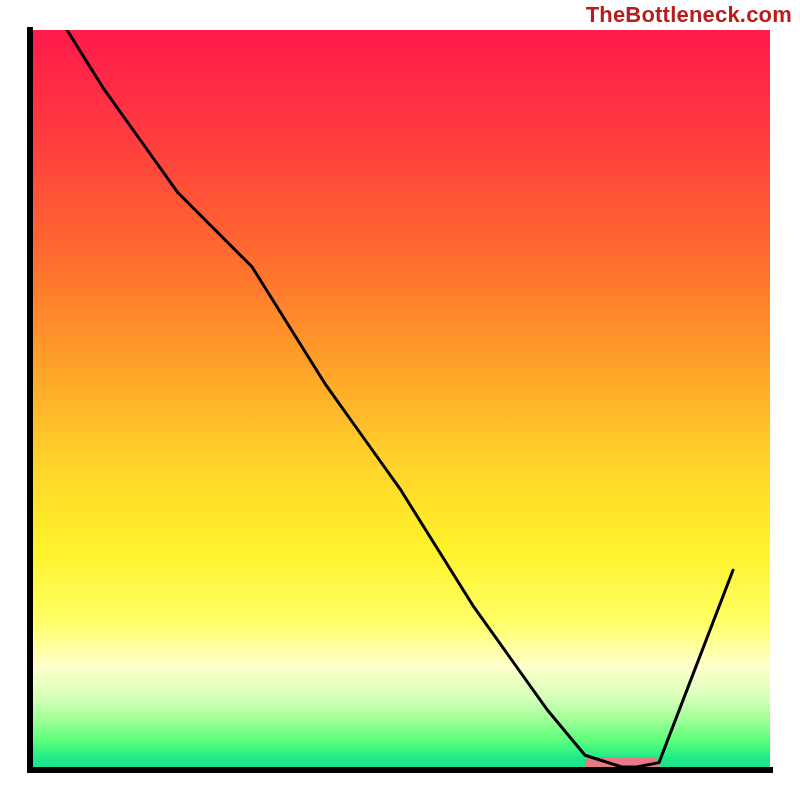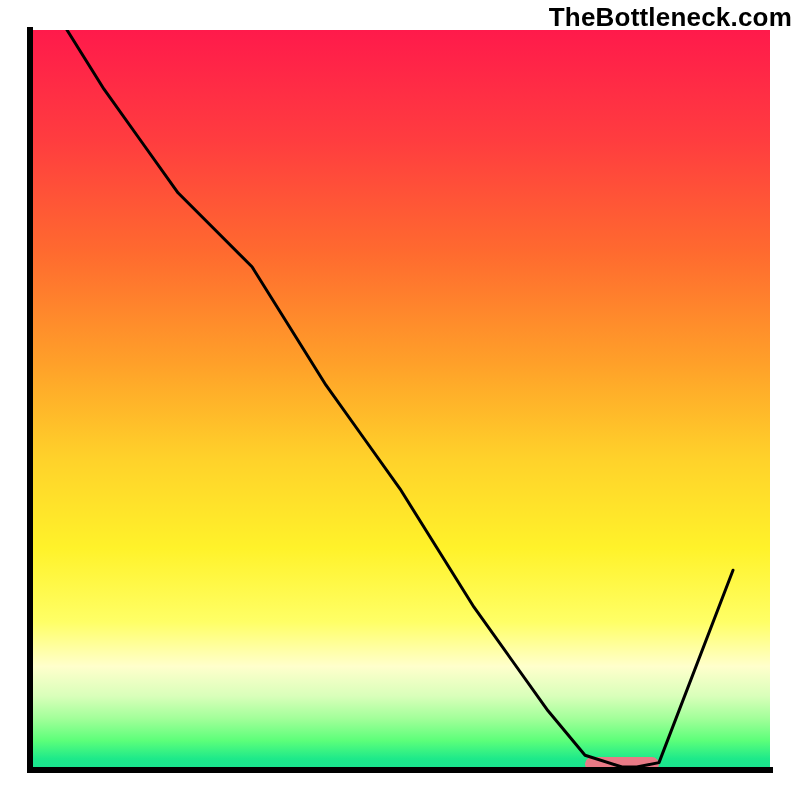--- a/index.html
+++ b/index.html
@@ -13,23 +13,23 @@
   .container {
     position: relative;
     width: 800px;
     height: 800px;
   }
   .watermark {
     position: absolute;
     top: 2px;
     right: 8px;
     font-family: Arial, Helvetica, sans-serif;
-    font-size: 26px;
+    font-size: 22px;
     font-weight: bold;
-    color: #000000;
+    color: #b91c1c;
     letter-spacing: 0.2px;
     z-index: 20;
   }
   svg {
     position: absolute;
     left: 0;
     top: 0;
     width: 800px;
     height: 800px;
     display: block;

